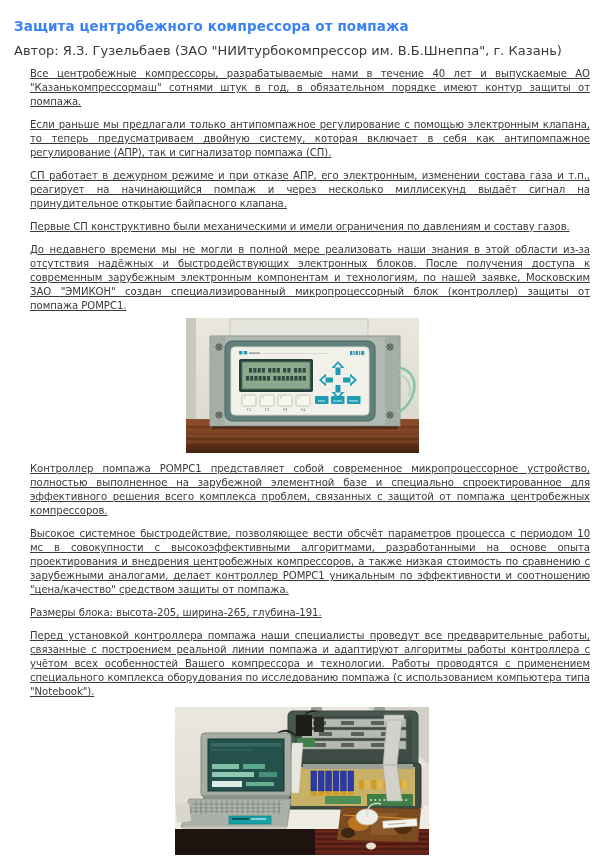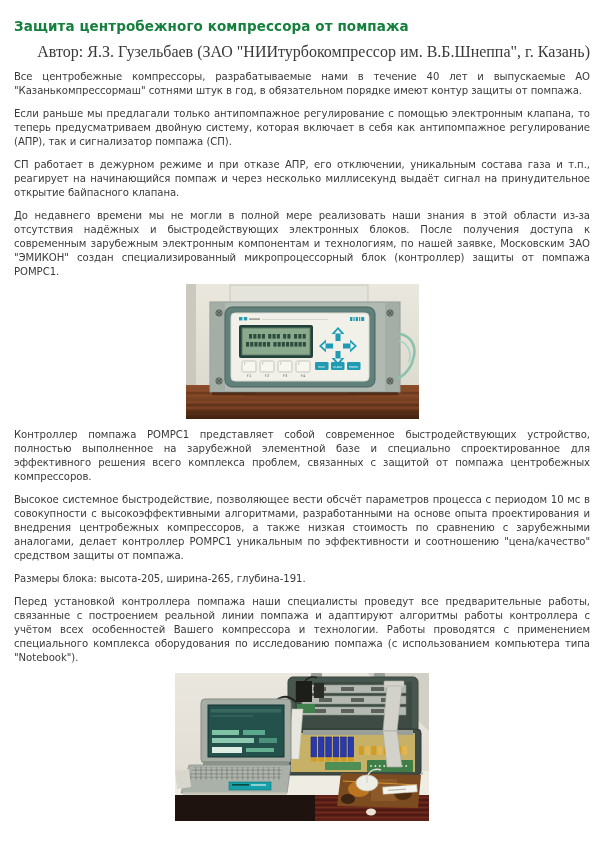--- a/index.html
+++ b/index.html
@@ -5,49 +5,51 @@
   html, body { margin:0; padding:0; }
   body {
     width:604px; height:868px; overflow:hidden;
     background:#ffffff;
     font-family:"DejaVu Sans", "Liberation Sans", sans-serif;
     color:#3a3a3a;
   }
   .doc { padding:14px 14px 0 14px; }
   .title {
     margin:4px 0 0 0;
-    font-size:13.5px; font-weight:bold; color:#15803d;
+    font-size:13.5px; font-weight:bold; color:#3b82f6;
     letter-spacing:0.1px;
   }
   .author {
     margin:9px 0 0 0;
-    font-size:16px; text-align:right; color:#3a3a3a;font-family:Liberation Serif, serif;
+    font-size:13px; color:#3a3a3a;
   }
   .para {
-    margin:9px 0 0 0;
+    margin:9px 0 0 16px;
     font-size:10.1px; line-height:14px;
     text-align:justify; text-justify:inter-word;
     letter-spacing:-0.05px;
+    text-decoration:underline;
   }
   figure { margin:5px auto 0 auto; padding:0; display:block; }
   figure svg { display:block; }
   .fig-controller { width:233px; }
   .fig-notebook  { width:254px; margin-top:8px; }
 </style>
 </head>
 <body>
 
 <main class="doc">
 
   <h1 class="title">Защита центробежного компрессора от помпажа</h1>
   <p class="author">Автор: Я.З. Гузельбаев (ЗАО "НИИтурбокомпрессор им. В.Б.Шнеппа", г. Казань)</p>
 
   <p class="para">Все центробежные компрессоры, разрабатываемые нами в течение 40 лет и выпускаемые АО "Казанькомпрессормаш" сотнями штук в год, в обязательном порядке имеют контур защиты от помпажа.</p>
   <p class="para">Если раньше мы предлагали только антипомпажное регулирование с помощью электронным клапана, то теперь предусматриваем двойную систему, которая включает в себя как антипомпажное регулирование (АПР), так и сигнализатор помпажа (СП).</p>
-  <p class="para">СП работает в дежурном режиме и при отказе АПР, его отключении, уникальным состава газа и т.п., реагирует на начинающийся помпаж и через несколько миллисекунд выдаёт сигнал на принудительное открытие байпасного клапана.</p>
+  <p class="para">СП работает в дежурном режиме и при отказе АПР, его электронным, изменении состава газа и т.п., реагирует на начинающийся помпаж и через несколько миллисекунд выдаёт сигнал на принудительное открытие байпасного клапана.</p>
+  <p class="para">Первые СП конструктивно были механическими и имели ограничения по давлениям и составу газов.</p>
   <p class="para">До недавнего времени мы не могли в полной мере реализовать наши знания в этой области из-за отсутствия надёжных и быстродействующих электронных блоков. После получения доступа к современным зарубежным электронным компонентам и технологиям, по нашей заявке, Московским ЗАО "ЭМИКОН" создан специализированный микропроцессорный блок (контроллер) защиты от помпажа POMPC1.</p>
 
   <figure class="fig-controller">
     <svg width="233" height="135" viewBox="0 0 233 135" role="img">
       <defs>
         <linearGradient id="wallg" x1="0" y1="0" x2="0" y2="1">
           <stop offset="0" stop-color="#eae7de"></stop>
             <stop offset="1" stop-color="#d9d6cb"></stop>
         </linearGradient>
         <linearGradient id="woodg" x1="0" y1="0" x2="0" y2="1">
@@ -173,21 +175,21 @@
         </g>
       </g>
       <g fill="none" stroke-linecap="round">
         <path d="M214,50 C225,52 230,62 228,72 C226,82 220,90 213,94" stroke="#8cc2ad" stroke-width="2.6"></path>
         <path d="M214,57 C222,60 226,68 223,78" stroke="#a9d6c2" stroke-width="1.6"></path>
       </g>
       <rect x="26" y="108" width="186" height="3.5" fill="#2e1709" opacity="0.45"></rect>
     </svg>
   </figure>
 
-  <p class="para">Контроллер помпажа POMPC1 представляет собой современное быстродействующих устройство, полностью выполненное на зарубежной элементной базе и специально спроектированное для эффективного решения всего комплекса проблем, связанных с защитой от помпажа центробежных компрессоров.</p>
+  <p class="para">Контроллер помпажа POMPC1 представляет собой современное микропроцессорное устройство, полностью выполненное на зарубежной элементной базе и специально спроектированное для эффективного решения всего комплекса проблем, связанных с защитой от помпажа центробежных компрессоров.</p>
   <p class="para">Высокое системное быстродействие, позволяющее вести обсчёт параметров процесса с периодом 10 мс в совокупности с высокоэффективными алгоритмами, разработанными на основе опыта проектирования и внедрения центробежных компрессоров, а также низкая стоимость по сравнению с зарубежными аналогами, делает контроллер POMPC1 уникальным по эффективности и соотношению "цена/качество" средством защиты от помпажа.</p>
   <p class="para">Размеры блока: высота-205, ширина-265, глубина-191.</p>
   <p class="para">Перед установкой контроллера помпажа наши специалисты проведут все предварительные работы, связанные с построением реальной линии помпажа и адаптируют алгоритмы работы контроллера с учётом всех особенностей Вашего компрессора и технологии. Работы проводятся с применением специального комплекса оборудования по исследованию помпажа (с использованием компьютера типа "Notebook").</p>
 
   <figure class="fig-notebook">
     <svg width="254" height="148" viewBox="0 0 254 148" role="img">
       <defs>
         <linearGradient id="wall2" x1="0" y1="0" x2="0" y2="1">
           <stop offset="0" stop-color="#eae7de"></stop>
             <stop offset="1" stop-color="#ded9d0"></stop>

